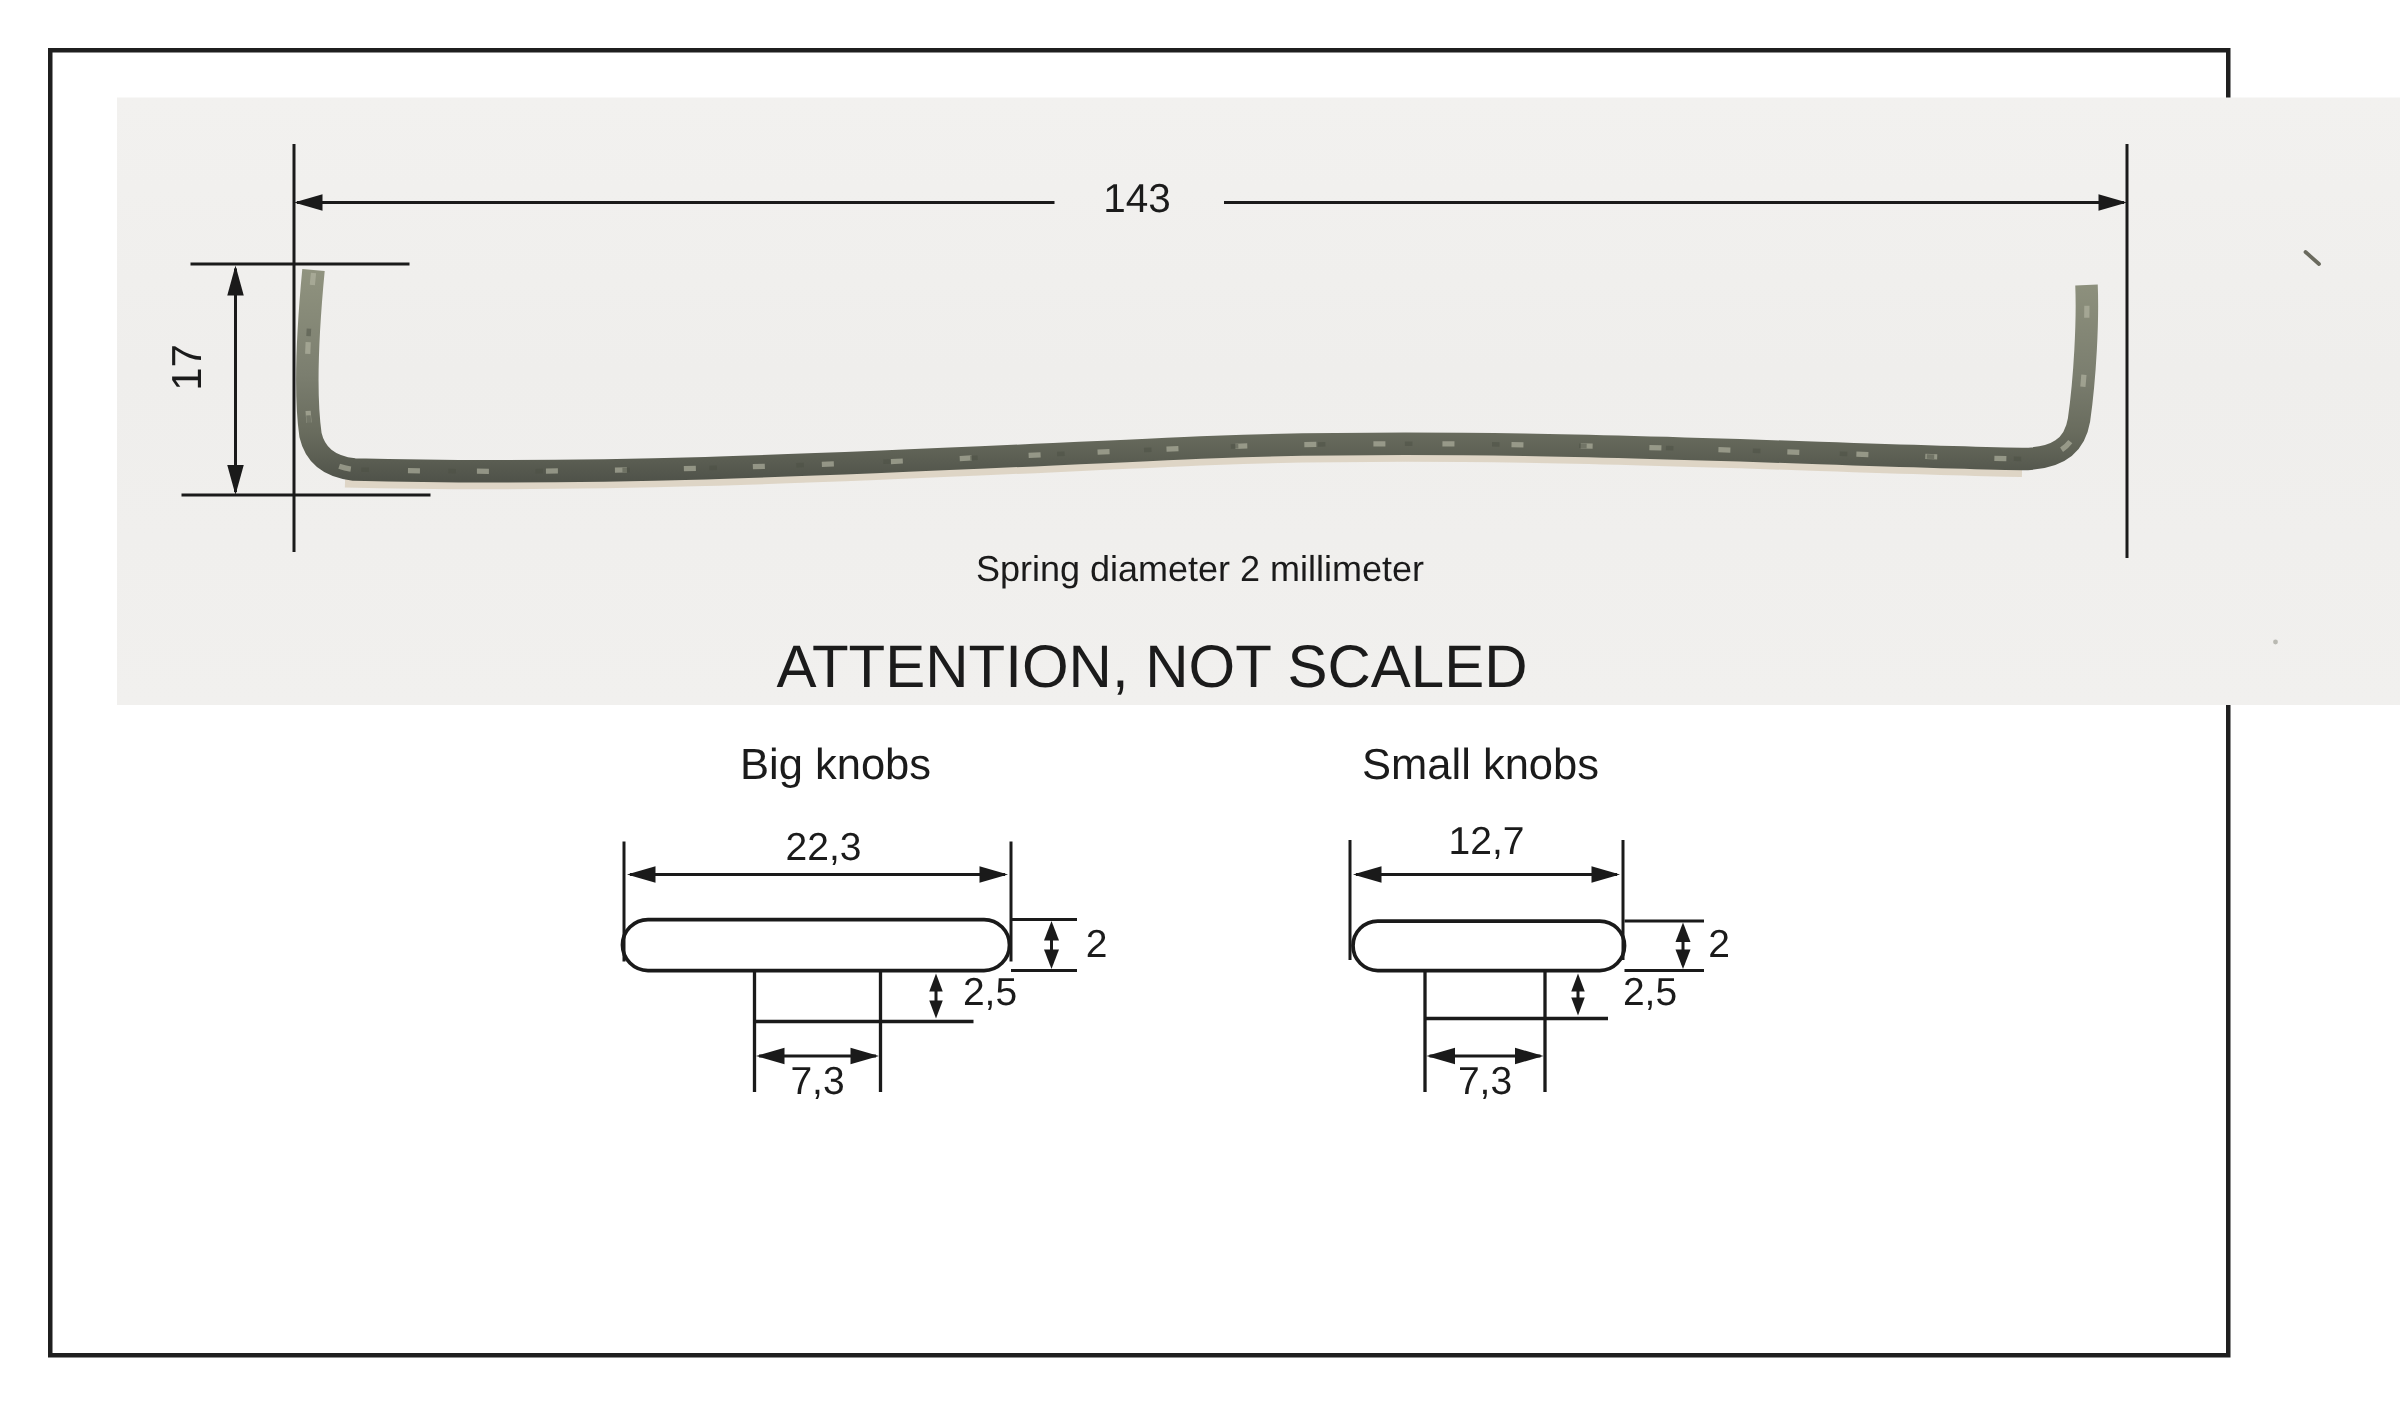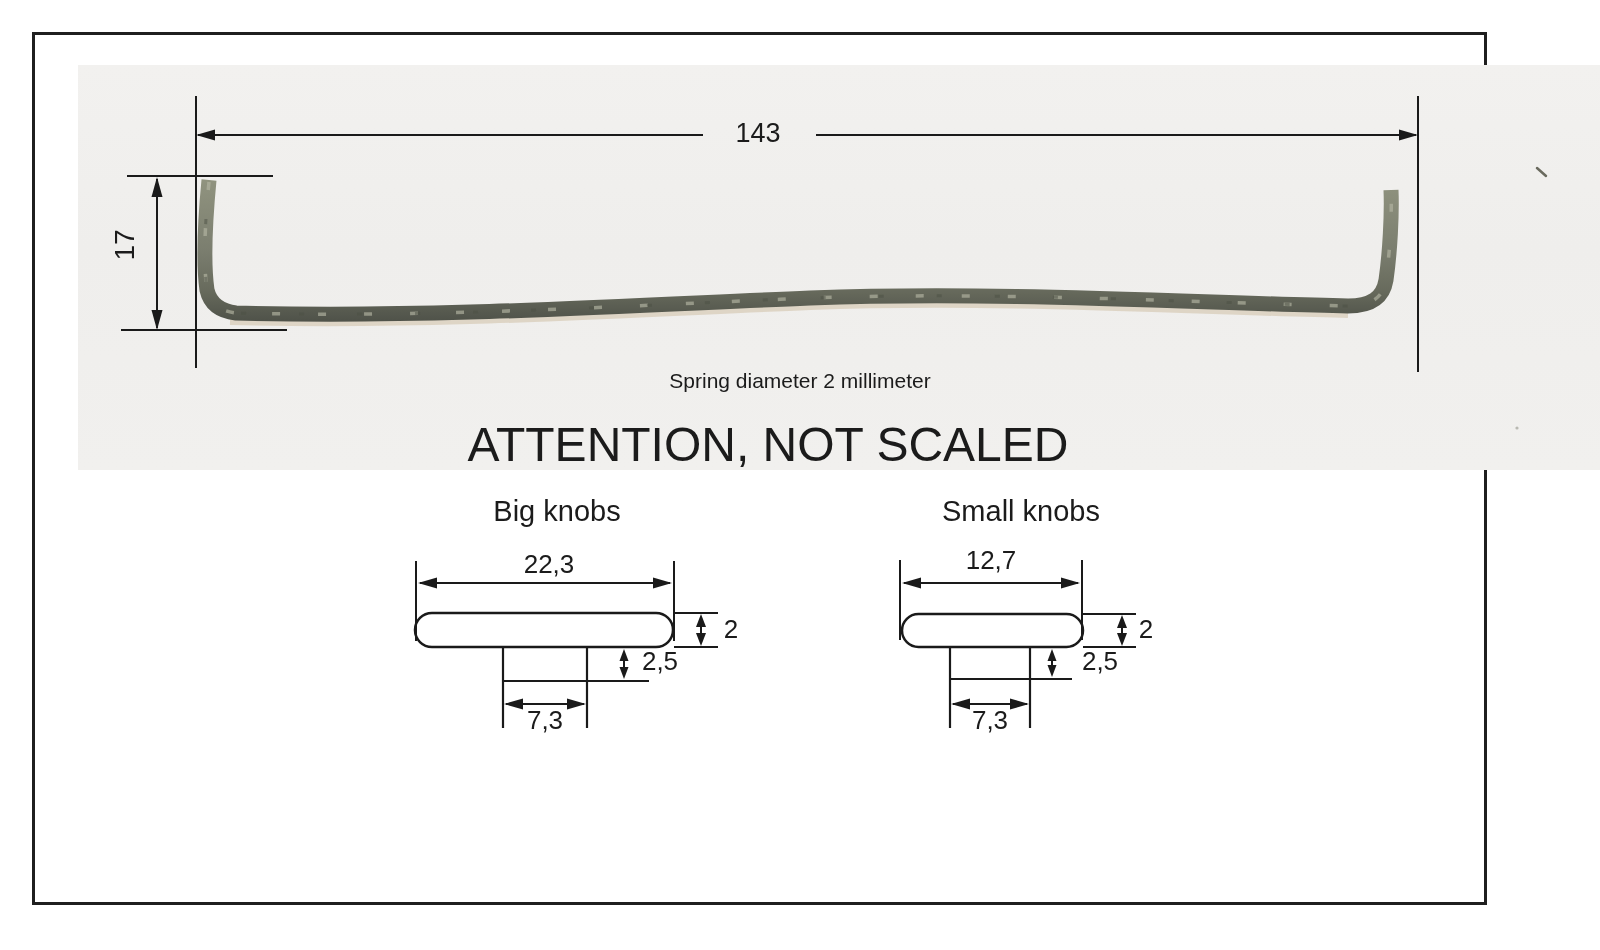--- a/index.html
+++ b/index.html
@@ -148,26 +148,26 @@
     <g stroke-width="2">
       <line x1="953" y1="704" x2="1027" y2="704"></line>
       <polygon stroke="none" fill="#1a1a1a" points="951,704 970,698.5 970,709.5"></polygon>
       <polygon stroke="none" fill="#1a1a1a" points="1029,704 1010,698.5 1010,709.5"></polygon>
     </g>
   </g>
 </svg>
 
 <div class="lbl" style="left:758px;top:133px;font-size:27px;text-align:center;">143</div>
 <div class="lbl rot" style="left:125px;top:245px;font-size:28px;">17</div>
-<div class="lbl" style="left:800px;top:380px;font-size:21px;text-align:right;">Spring diameter 2 millimeter</div>
-<div class="lbl" style="left:768px;top:445px;font-size:48px;">ATTENTION, NOT SCALED</div>
+<div class="lbl" style="left:800px;top:380px;font-size:24px;text-align:right;">Spring diameter 2 millimeter</div>
+<div class="lbl" style="left:768px;top:445px;font-size:40px;">ATTENTION, NOT SCALED</div>
 
 <div class="lbl" style="left:557px;top:511px;font-size:29px;text-align:center;">Big knobs</div>
 <div class="lbl" style="left:549px;top:564px;font-size:26px;">22,3</div>
 <div class="lbl" style="left:731px;top:629px;font-size:26px;">2</div>
 <div class="lbl" style="left:660px;top:661px;font-size:26px;">2,5</div>
 <div class="lbl" style="left:545px;top:720px;font-size:26px;">7,3</div>
 
-<div class="lbl" style="left:987px;top:511px;font-size:29px;margin-left:34px;">Small knobs</div>
+<div class="lbl" style="left:987px;top:511px;font-size:29px;">Small knobs</div>
 <div class="lbl" style="left:991px;top:560px;font-size:26px;">12,7</div>
 <div class="lbl" style="left:1146px;top:629px;font-size:26px;">2</div>
 <div class="lbl" style="left:1100px;top:661px;font-size:26px;">2,5</div>
 <div class="lbl" style="left:990px;top:720px;font-size:26px;">7,3</div>
 
 </body></html>

